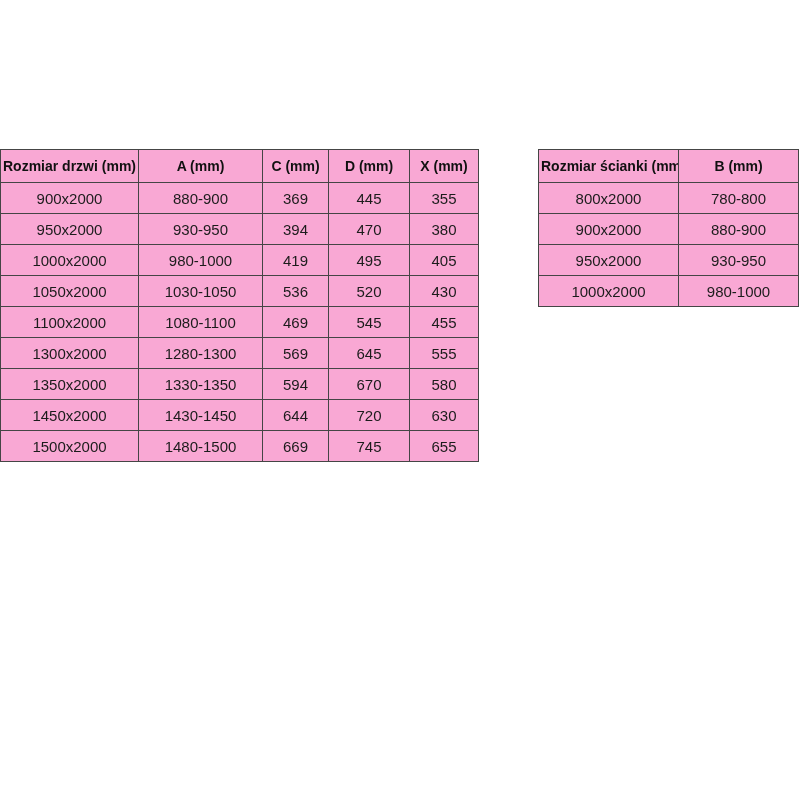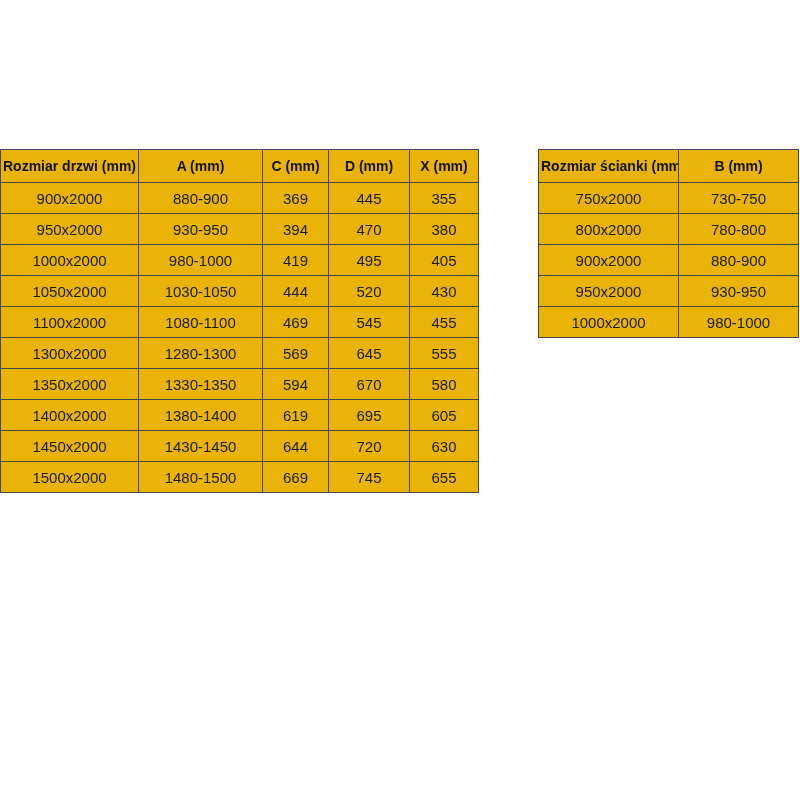--- a/index.html
+++ b/index.html
@@ -12,21 +12,21 @@
     background: #ffffff;
     font-family: "Liberation Sans", "DejaVu Sans", sans-serif;
     color: #1c1c1c;
     position: relative;
     overflow: hidden;
   }
   .tbl {
     position: absolute;
     border-collapse: collapse;
     table-layout: fixed;
-    background: #eab308;
+    background: #f9a8d4;
   }
   .tbl th, .tbl td {
     border: 1px solid #454545;
     text-align: center;
     vertical-align: middle;
     padding: 0 2px;
     white-space: nowrap;
     overflow: hidden;
   }
   .tbl th {
@@ -96,21 +96,21 @@
       <tr>
         <td>1000x2000</td>
         <td>980-1000</td>
         <td>419</td>
         <td>495</td>
         <td>405</td>
       </tr>
       <tr>
         <td>1050x2000</td>
         <td>1030-1050</td>
-        <td>444</td>
+        <td>536</td>
         <td>520</td>
         <td>430</td>
       </tr>
       <tr>
         <td>1100x2000</td>
         <td>1080-1100</td>
         <td>469</td>
         <td>545</td>
         <td>455</td>
       </tr>
@@ -120,27 +120,20 @@
         <td>569</td>
         <td>645</td>
         <td>555</td>
       </tr>
       <tr>
         <td>1350x2000</td>
         <td>1330-1350</td>
         <td>594</td>
         <td>670</td>
         <td>580</td>
-      </tr>
-      <tr>
-        <td>1400x2000</td>
-        <td>1380-1400</td>
-        <td>619</td>
-        <td>695</td>
-        <td>605</td>
       </tr>
       <tr>
         <td>1450x2000</td>
         <td>1430-1450</td>
         <td>644</td>
         <td>720</td>
         <td>630</td>
       </tr>
       <tr>
         <td>1500x2000</td>
@@ -158,24 +151,20 @@
       <col class="c2">
   </colgroup>
   <thead>
     <tr>
         <th>Rozmiar ścianki (mm)</th>
         <th>B (mm)</th>
       </tr>
   </thead>
   <tbody>
       <tr>
-        <td>750x2000</td>
-        <td>730-750</td>
-      </tr>
-      <tr>
         <td>800x2000</td>
         <td>780-800</td>
       </tr>
       <tr>
         <td>900x2000</td>
         <td>880-900</td>
       </tr>
       <tr>
         <td>950x2000</td>
         <td>930-950</td>

